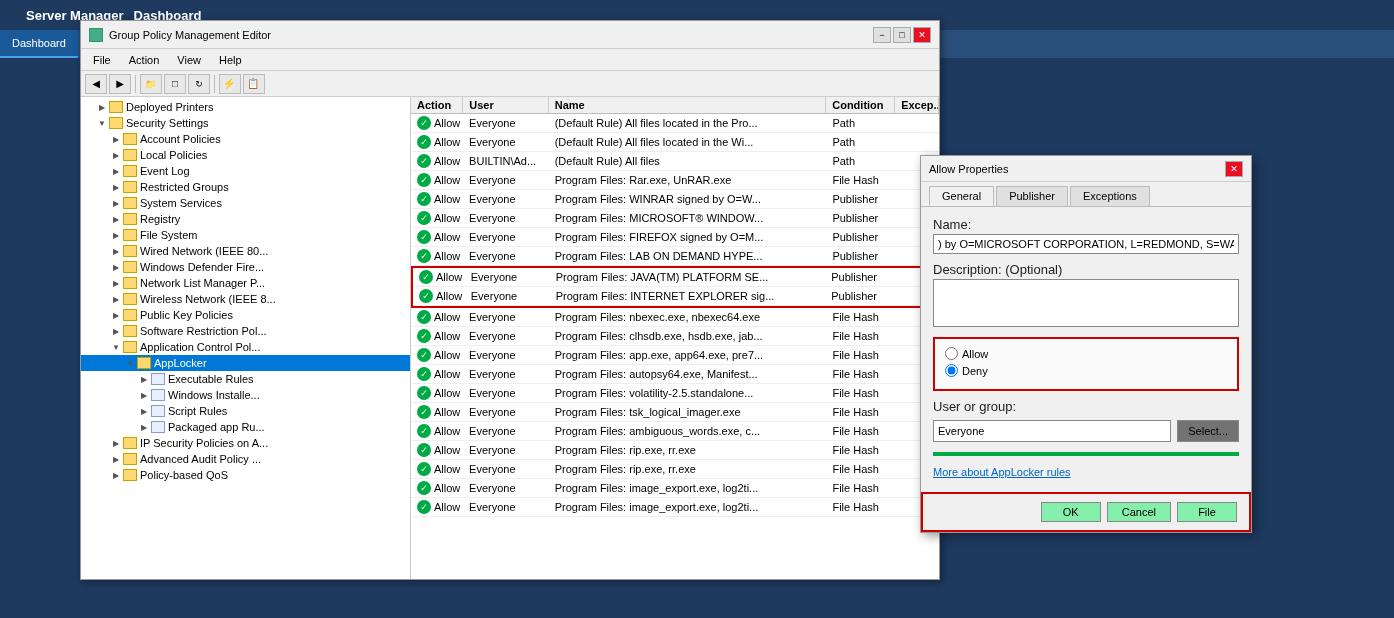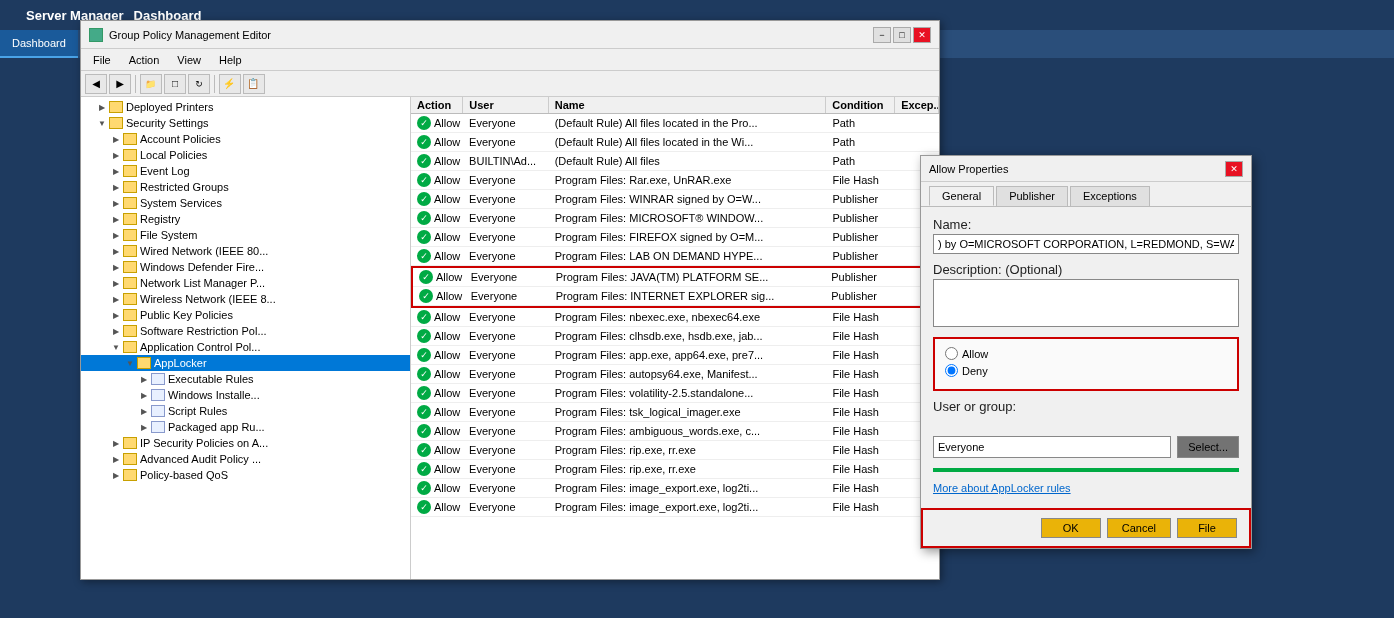--- a/index.html
+++ b/index.html
@@ -354,21 +354,21 @@
       display: flex;
       align-items: center;
       gap: 4px;
       margin-bottom: 4px;
       font-size: 11px;
     }
 
     .user-group-section {
       display: flex;
       flex-direction: column;
-      gap: 20px;
+      gap: 4px;
     }
     .user-group-row {
       display: flex;
       gap: 6px;
       align-items: center;
     }
     .user-group-input {
       flex: 1;
       height: 22px;
       border: 1px solid #888;
@@ -398,21 +398,21 @@
       gap: 6px;
       padding: 8px 12px;
       border-top: 1px solid #ccc;
       border: 2px solid #cc0000;
       margin: 4px 0 0 0;
       background: #f0f0f0;
     }
     .dialog-btn {
       padding: 3px 14px;
       border: 1px solid #888;
-      background: #eab308;
+      background: #86efac;
       font-size: 11px;
       cursor: pointer;
       min-width: 60px;
       text-align: center;
     }
 
     
     .green-bar {
       width: 100%;
       height: 4px;

